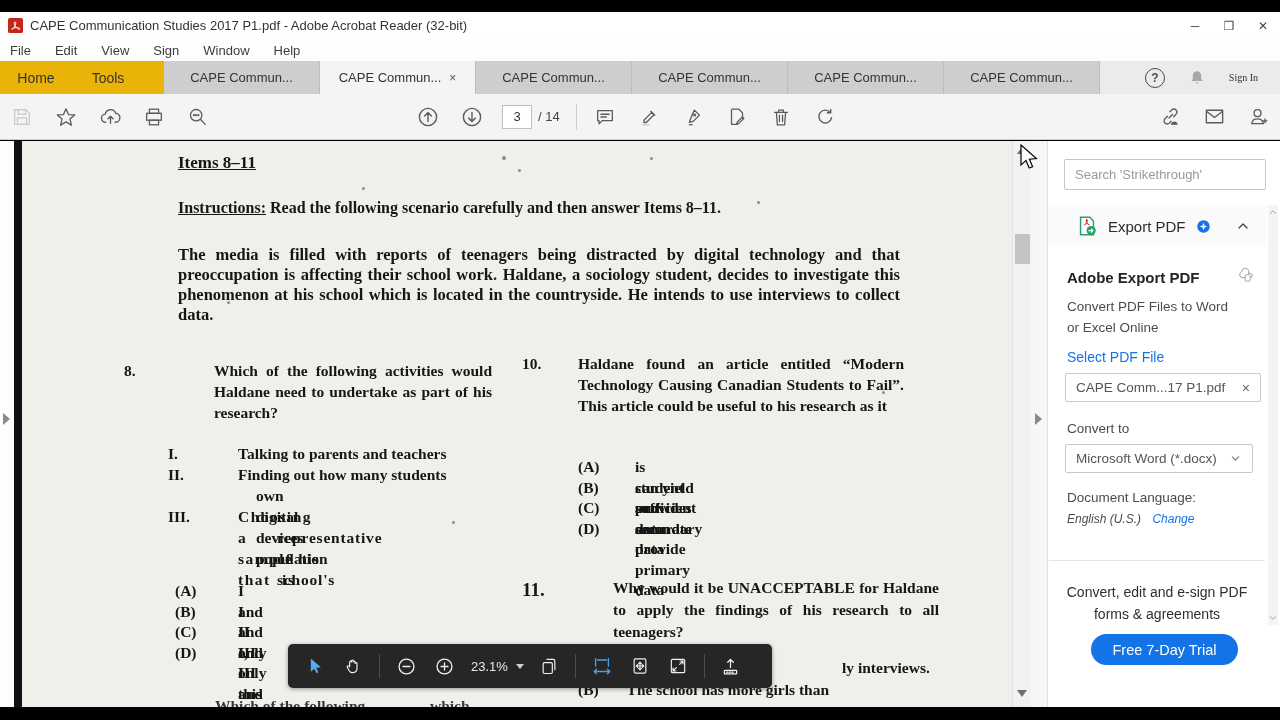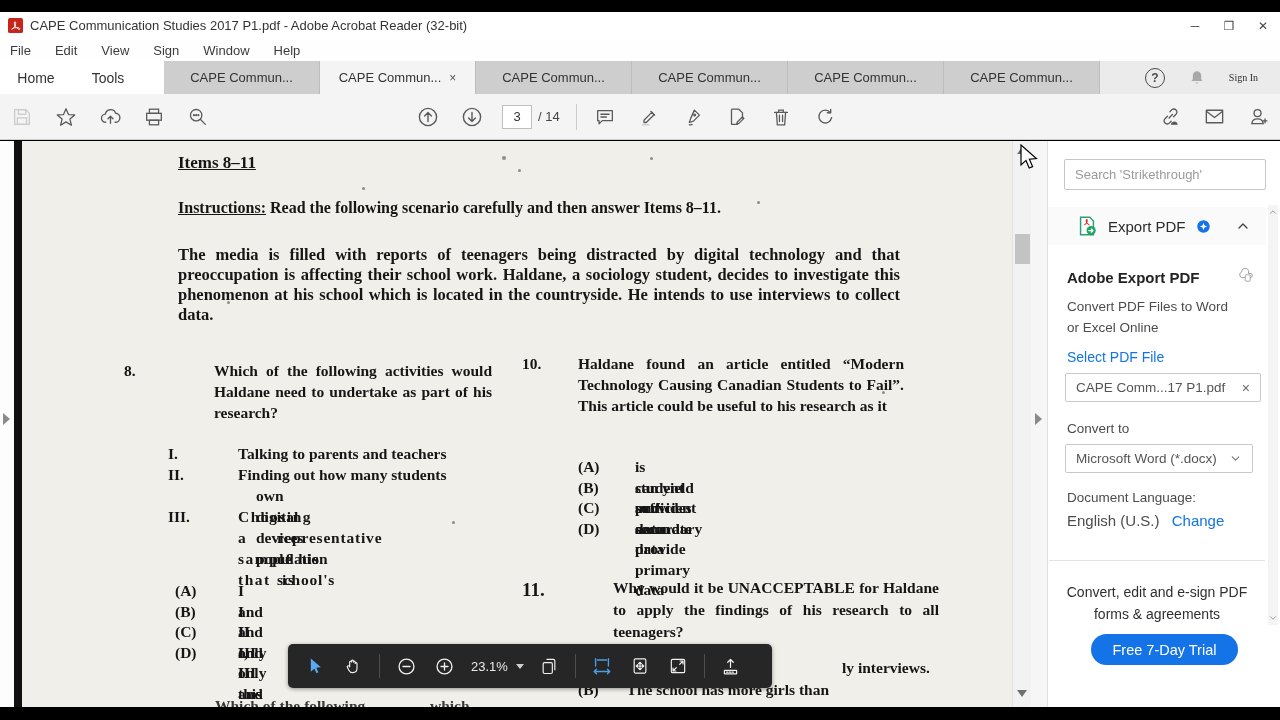--- a/index.html
+++ b/index.html
@@ -11,21 +11,21 @@
   
   .titlebar { left:0; top:12px; width:1280px; height:27px; background:#ffffff; display:flex; align-items:center; }
   .pdf-logo { width:15px; height:15px; margin-left:8px; }
   .title-text { font-size:13px; color:#333; margin-left:7px; white-space:nowrap; }
   .win-controls { margin-left:auto; display:flex; align-items:center; height:100%; }
   .win-btn { width:34px; height:100%; display:flex; align-items:center; justify-content:center; font-size:12px; color:#444; }
   .menubar { left:0; top:39px; width:1280px; height:22px; background:#fefefe; display:flex; align-items:center; gap:24px; padding-left:10px; }
   .menu-item { font-size:13px; color:#3c3c3c; }
 
   
-  .tabbar { left:0; top:61px; width:1280px; height:33px; background:#ffffff; display:flex; align-items:stretch; }
+  .tabbar { left:0; top:61px; width:1280px; height:33px; background:#eab308; display:flex; align-items:stretch; }
   .tab-home, .tab-tools { display:flex; align-items:center; justify-content:center; font-size:14px; color:#333; }
   .tab-home { width:72px; }
   .tab-tools { width:72px; }
   .doc-tab { width:156px; display:flex; align-items:center; justify-content:center; font-size:13px; color:#333;
              background:#cecece; border-right:1px solid #bdbdbd; gap:8px; white-space:nowrap; }
   .doc-tab.active { background:#f4f4f4; border-right:1px solid #bdbdbd; }
   .tab-close { color:#555; font-size:12px; }
   .tab-right { flex:1; background:#ebebeb; display:flex; align-items:center; justify-content:flex-end; gap:22px; padding-right:22px; }
   .help-circle { width:20px; height:20px; border:1.5px solid #4a4a4a; border-radius:50%; display:flex; align-items:center; justify-content:center; font-size:12px; color:#4a4a4a; font-weight:bold; }
   .signin { font-size:10px; color:#303030;font-family:Liberation Serif, serif; }
@@ -69,21 +69,21 @@
   .panel-body { position:absolute; left:19px; top:155px; width:170px; font-size:13.5px; color:#4c4c4c; line-height:21px; }
   .link-blue { color:#1473e6; }
   .select-link { position:absolute; left:19px; top:208px; font-size:14px; }
   .file-chip { position:absolute; left:17px; top:232px; width:196px; height:29px; border:1px solid #c9c9c9; border-radius:2px; display:flex; align-items:center; padding:0 10px; }
   .file-chip-text { font-size:13.5px; color:#555; flex:1; white-space:nowrap; overflow:hidden; }
   .chip-x { color:#666; font-size:14px; margin-left:6px; }
   .convert-label { position:absolute; left:19px; top:280px; font-size:13.5px; color:#4c4c4c; }
   .dropdown { position:absolute; left:17px; top:303px; width:188px; height:29px; border:1px solid #c9c9c9; border-radius:2px; display:flex; align-items:center; padding:0 10px; }
   .dropdown-text { font-size:13.5px; color:#555; flex:1; }
   .doclang { position:absolute; left:19px; top:349px; font-size:13.5px; color:#4c4c4c; }
-  .doclang2 { position:absolute; left:19px; top:371px; font-size:15px; color:#4c4c4c; }
+  .doclang2 { position:absolute; left:19px; top:371px; font-size:12px; color:#4c4c4c;font-style:italic; }
   .divider-h { position:absolute; left:1px; top:419px; width:216px; height:1px; background:#e3e3e3; }
   .promo { position:absolute; left:14px; top:440px; width:190px; text-align:center; font-size:14px; color:#2f2f2f; line-height:22px; }
   .trial-btn { position:absolute; left:43px; top:493px; width:147px; height:31px; background:#1473e6; border-radius:20px; color:#fff; font-size:14.5px; display:flex; align-items:center; justify-content:center; }
 
   
   .float-bar { left:288px; top:644px; width:484px; height:44px; background:#262626; border-radius:5px; display:flex; align-items:center; padding:0 10px; gap:4px; z-index:30; box-shadow:0 1px 4px rgba(0,0,0,.4); }
   .fb-icon { width:34px; height:34px; display:flex; align-items:center; justify-content:center; }
   .fb-div { width:1px; height:24px; background:#4d4d4d; margin:0 5px; }
   .fb-zoom { color:#e8e8e8; font-size:13px; margin:0 4px 0 6px; }
   .fb-caret { width:0; height:0; border-left:4px solid transparent; border-right:4px solid transparent; border-top:5px solid #cfcfcf; margin-right:4px; }

